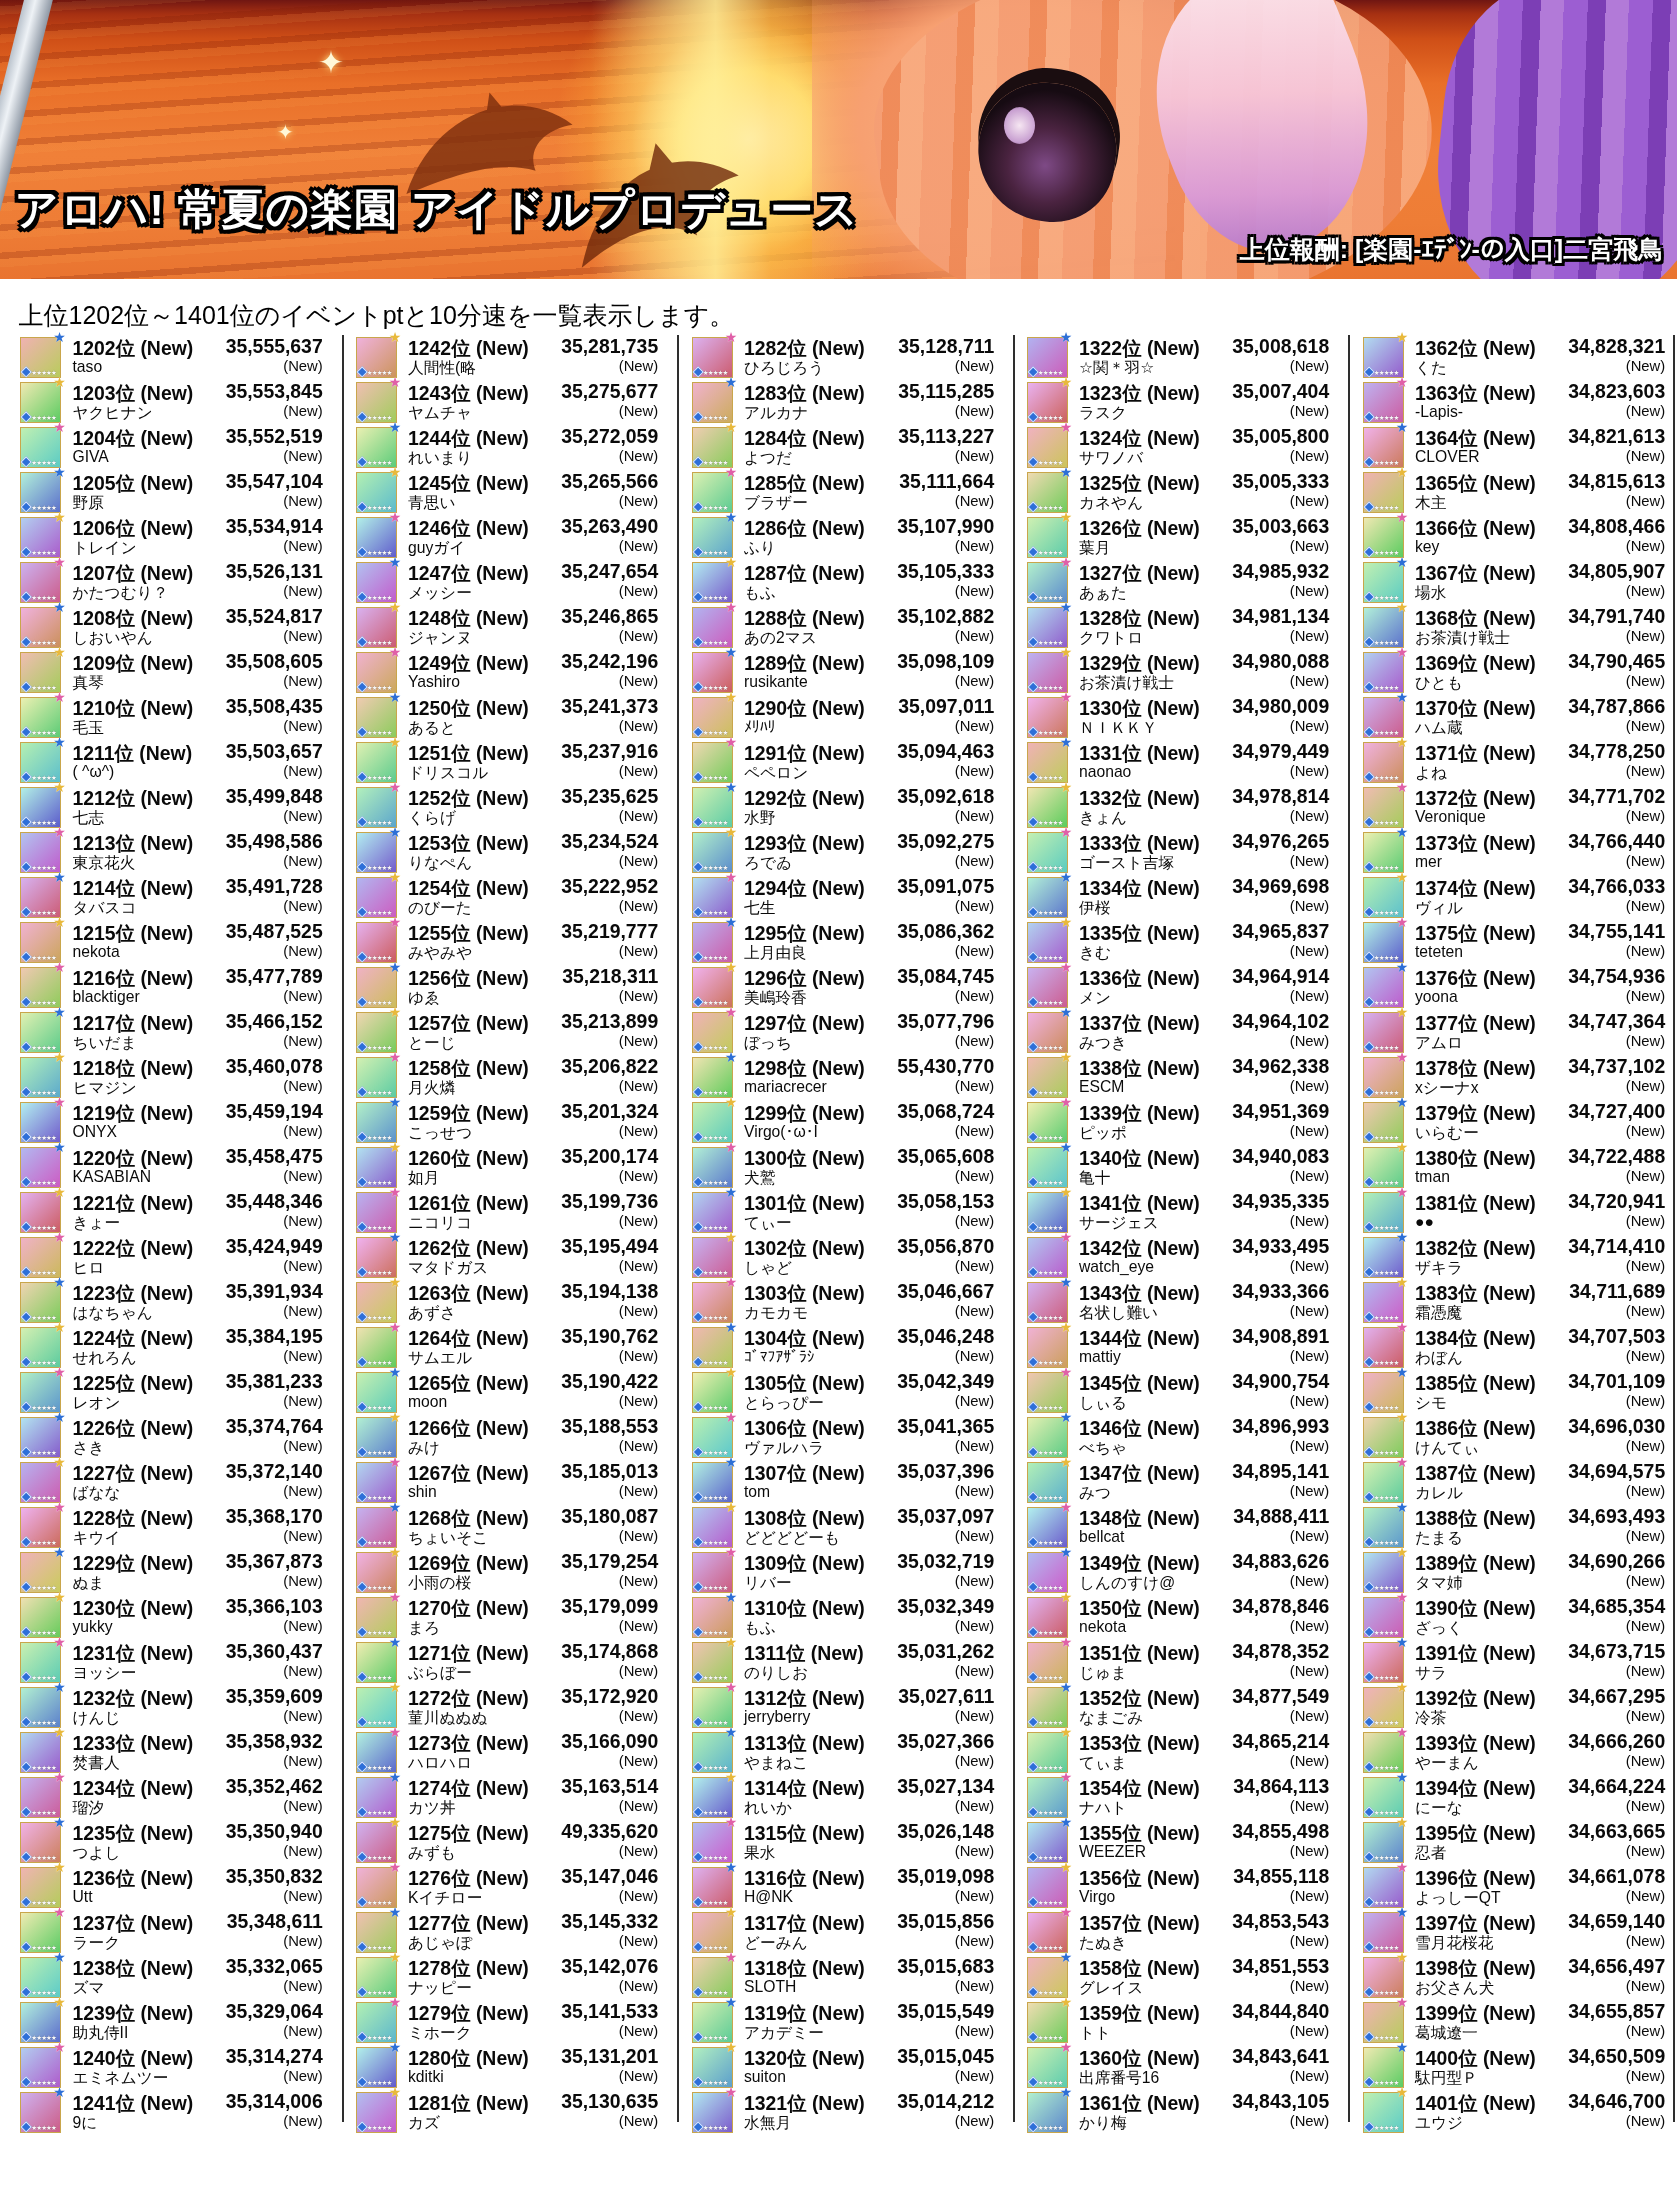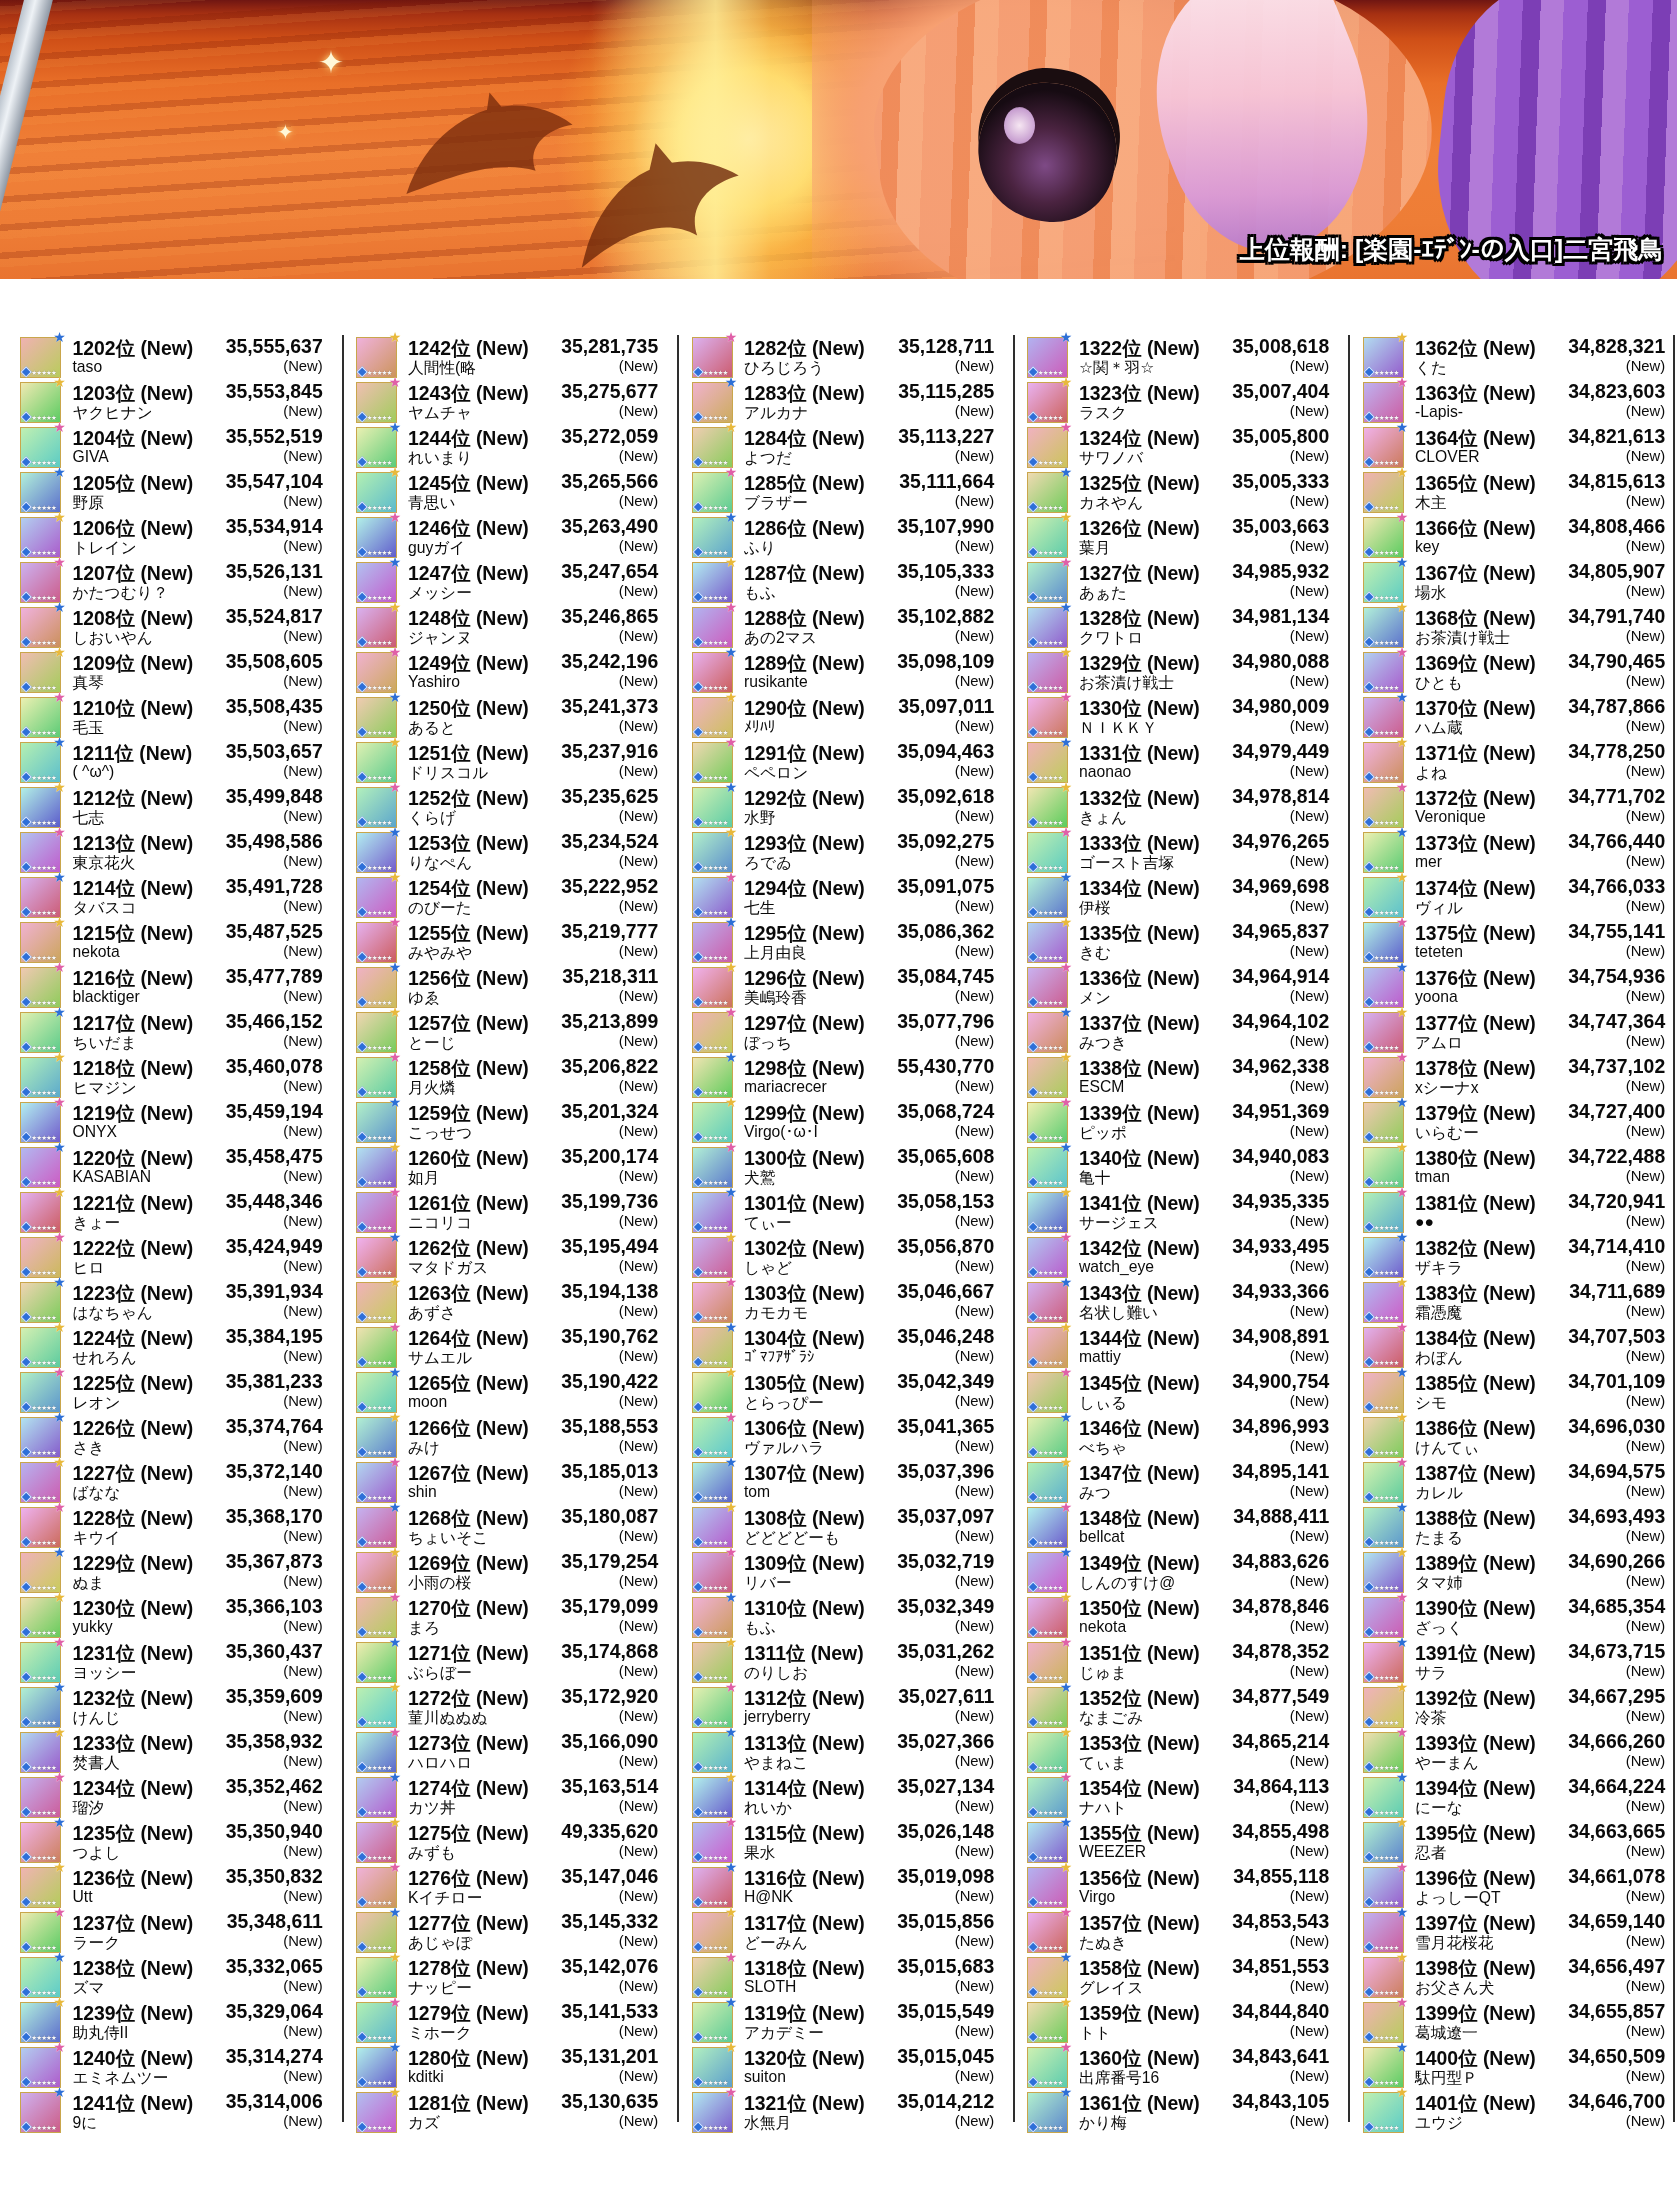--- a/index.html
+++ b/index.html
@@ -86,23 +86,25 @@
     </svg>
     <div class="char-face"></div>
     <div class="char-hair"></div>
     <div class="char-eye"></div>
     <div class="eye-highlight"></div>
     <div class="wing"></div>
     <div class="purple-hair"></div>
     <div class="sparkle sp1">✦</div>
     <div class="sparkle sp2">✦</div>
 
+    <div class="event-title outline-lg">アロハ! 常夏の楽園 アイドルプロデュース</div>
     <div class="event-reward outline-sm">上位報酬: [楽園-ｴﾃﾞﾝ-の入口]二宮飛鳥</div>
   </div>
 
+  <div class="subtitle">上位1202位～1401位のイベントptと10分速を一覧表示します。</div>
 
   <div class="list">
     <div class="divider" style="left:342px"></div>
     <div class="divider" style="left:677px"></div>
     <div class="divider" style="left:1013px"></div>
     <div class="divider" style="left:1348px"></div>
     <div class="divider" style="left:1673px"></div>
   <div class="col" style="left: 18.5px;">
         <div class="entry">
           <div class="avatar" style="background: linear-gradient(135deg, rgb(240, 178, 178), rgb(185, 204, 92));">

